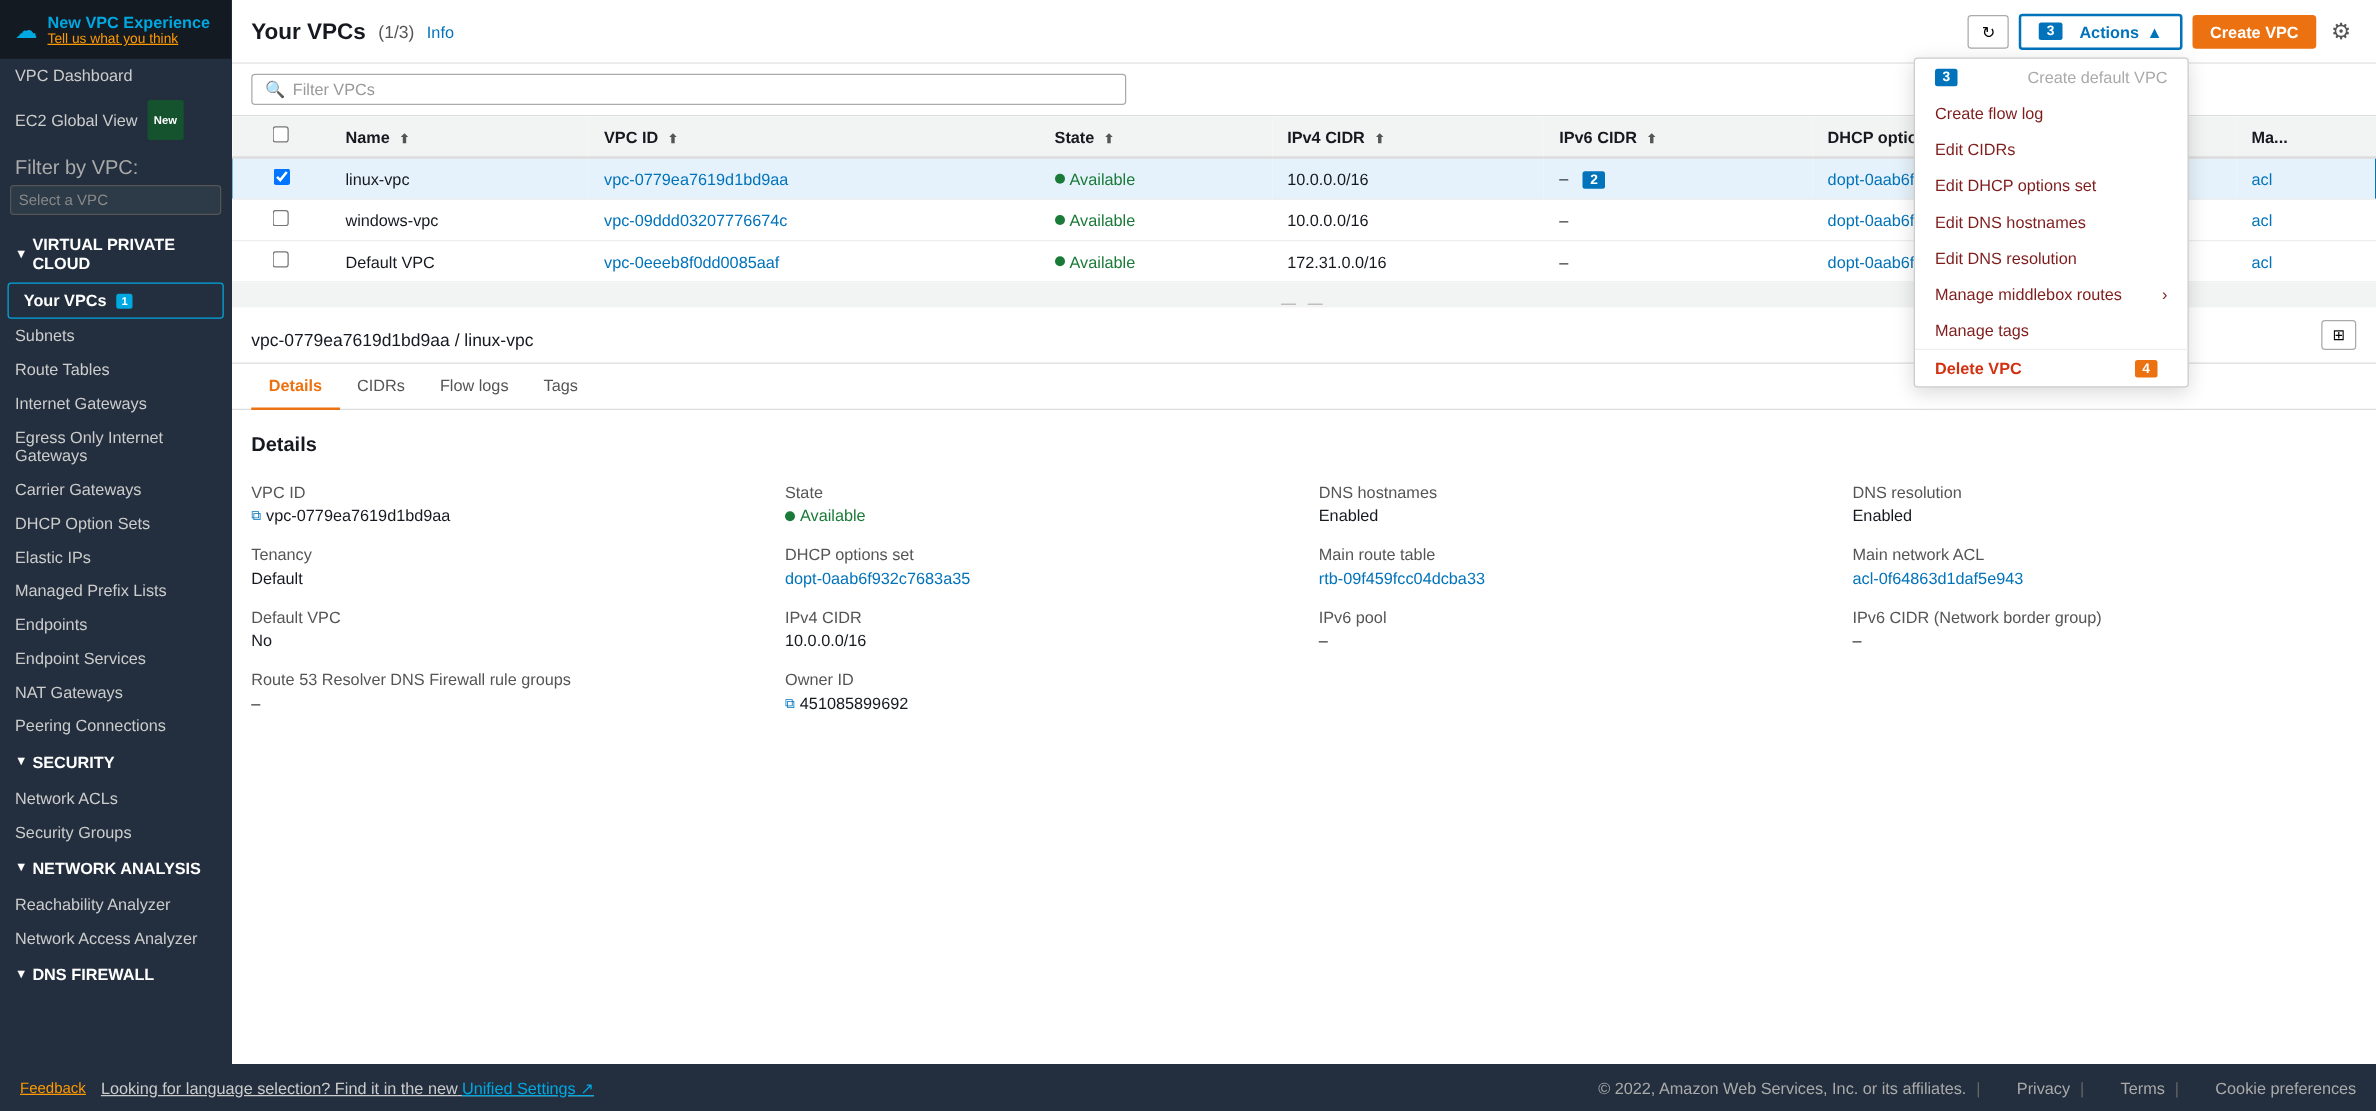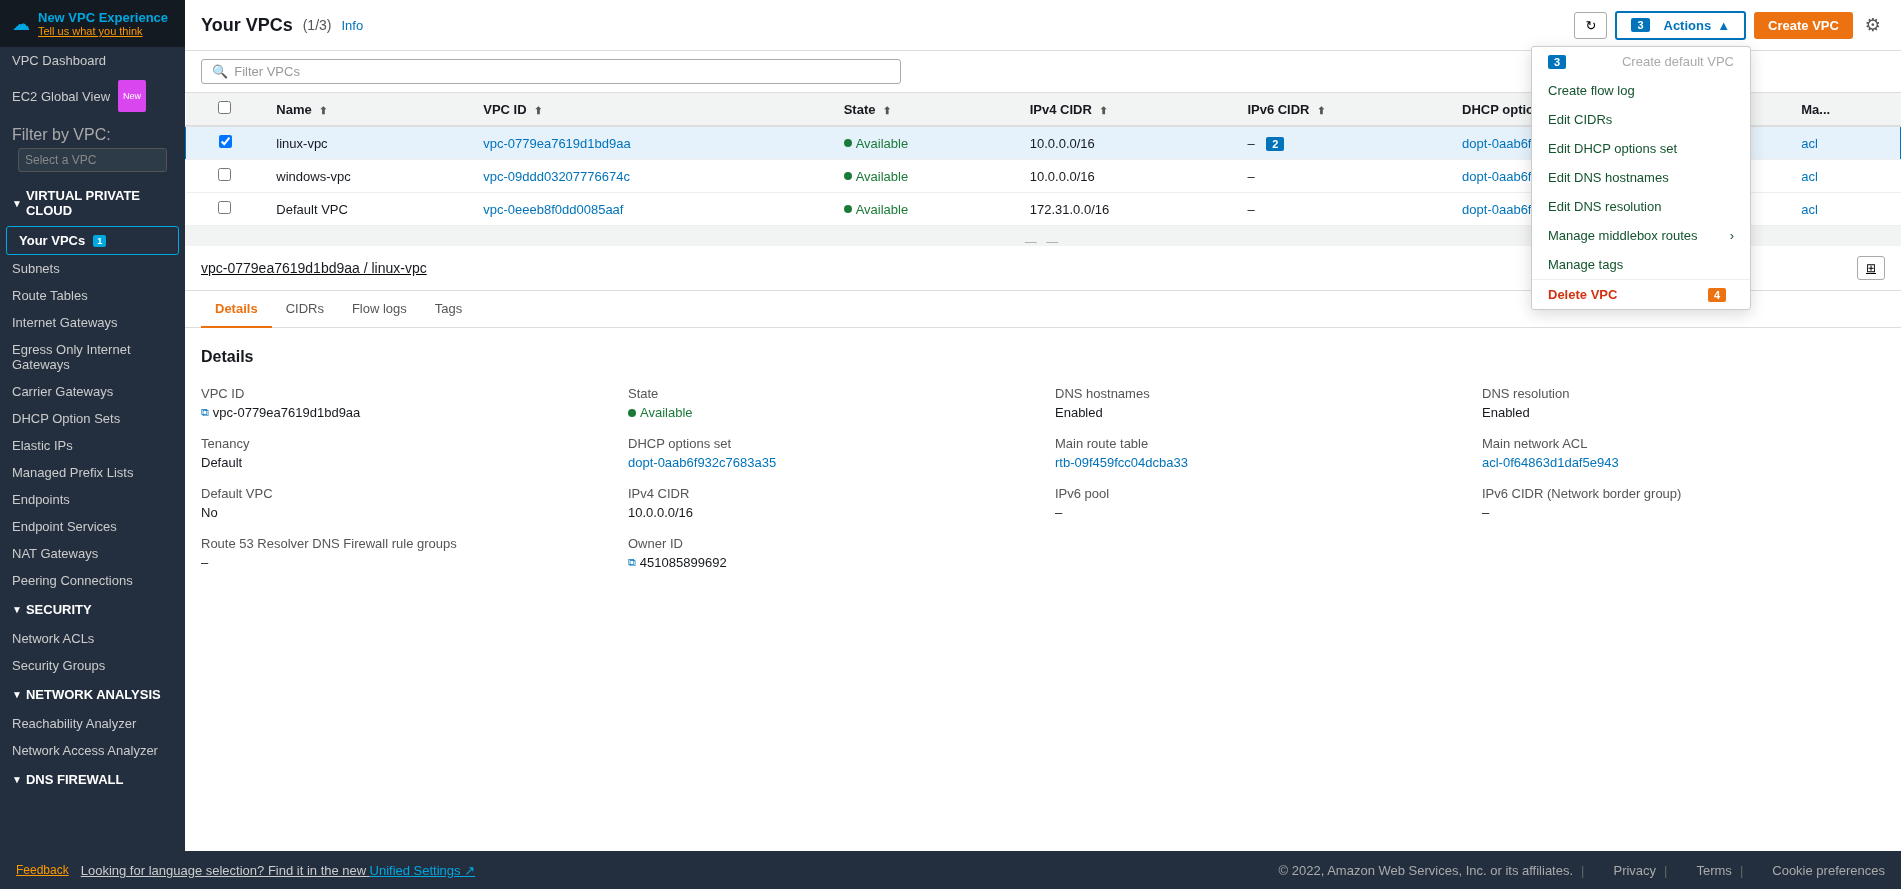--- a/index.html
+++ b/index.html
@@ -26,21 +26,21 @@
       background: transparent; color: #fff; font-weight: 600;
       border: 1.5px solid #00a8e1; border-radius: 3px; margin: 0 6px;
     }
     .sidebar-item.active .badge1 {
       background: #00a8e1; color: #fff; font-size: 9px; font-weight: 700;
       padding: 1px 4px; border-radius: 2px; margin-left: 4px;
     }
     .sidebar-section-collapse { display: flex; align-items: center; gap: 4px; padding: 8px 12px; cursor: pointer; color: #fff; font-size: 12px; font-weight: 700; }
     .sidebar-section-collapse .arrow { font-size: 10px; }
     .filter-label { padding: 8px 12px 4px; color: #aaa; font-size: 16px; }
-    .filter-input-wrap { padding: 0 18px 8px; }
+    .filter-input-wrap { padding: 0 8px 8px; }
     .filter-input-wrap input { width: 100%; background: #2d3a47; border: 1px solid #555; border-radius: 3px; color: #ccc; padding: 4px 6px; font-size: 12px; }
     .filter-input-wrap input::placeholder { color: #888; }
 
     
     .main-content {
       margin-left: 185px; flex: 1; display: flex; flex-direction: column; overflow: hidden;
       background: #f2f3f3;
     }
 
     
@@ -92,21 +92,21 @@
     .checkbox-header, .checkbox-cell { text-align: center; }
     input[type="checkbox"] { cursor: pointer; }
 
     
     .resize-handle { background: #f2f3f3; height: 8px; display: flex; align-items: center; justify-content: center; cursor: row-resize; }
     .resize-dots { color: #aaa; font-size: 12px; letter-spacing: 3px; }
 
     
     .detail-panel { background: #fff; flex: 1; overflow-y: auto; }
     .detail-header {
-      padding: 10px 16px; border-bottom: 1px solid #ddd; display: flex; align-items: center; gap: 6px; text-decoration: underline;
+      padding: 10px 16px; border-bottom: 1px solid #ddd; display: flex; align-items: flex-end; gap: 6px;
     }
     .detail-vpc-path { font-size: 14px; color: #16191f; font-weight: 500; }
     .detail-tabs { display: flex; border-bottom: 1px solid #ddd; padding: 0 16px; }
     .detail-tab {
       padding: 10px 14px; cursor: pointer; font-size: 13px; color: #555;
       border-bottom: 2px solid transparent; margin-bottom: -1px;
     }
     .detail-tab.active { color: #ec7211; border-bottom: 2px solid #ec7211; font-weight: 600; }
     .details-section { padding: 20px 16px; }
     .details-section-title { font-size: 16px; font-weight: 700; color: #16191f; margin-bottom: 20px; }
@@ -120,21 +120,21 @@
     .vpc-id-wrap { display: flex; align-items: center; gap: 4px; }
     .copy-icon { font-size: 11px; color: #0073bb; cursor: pointer; }
 
     
     .dropdown-menu {
       position: fixed; right: 150px; top: 46px;
       background: #fff; border: 1px solid #ccc; border-radius: 3px;
       box-shadow: 0 4px 16px rgba(0,0,0,0.15); z-index: 100; min-width: 220px;
     }
     .dropdown-menu-item {
-      padding: 7px 16px; cursor: pointer; color: #14532d; font-size: 13px;
+      padding: 7px 16px; cursor: pointer; color: #7f1d1d; font-size: 13px;
       display: flex; align-items: center; justify-content: space-between;
     }
     .dropdown-menu-item.disabled { color: #aaa; cursor: default; }
     .dropdown-menu-divider { border-top: 1px solid #eee; }
     .dropdown-menu-item.delete { color: #d13212; font-weight: 600; }
     .step-badge {
       display: inline-block; background: #0073bb; color: #fff; font-size: 11px; font-weight: 700;
       padding: 1px 6px; border-radius: 2px; margin-right: 8px;
     }
     .step-badge-orange { background: #ec7211; }
@@ -166,21 +166,21 @@
 <div class="sidebar">
   <div class="sidebar-header">
     <span class="toggle-icon">☁</span>
     <div class="sidebar-header-text">
       <div class="sidebar-header-title">New VPC Experience</div>
       <div class="sidebar-header-sub">Tell us what you think</div>
     </div>
   </div>
 
   <div class="sidebar-item">VPC Dashboard</div>
-  <div class="sidebar-item">EC2 Global View <span style="background:#d946ef;color:#fff;font-size:9px;padding:11px 5px;border-radius:2px;margin-left:4px;">New</span></div>
+  <div class="sidebar-item">EC2 Global View <span style="background:#14532d;color:#fff;font-size:9px;padding:11px 5px;border-radius:2px;margin-left:4px;font-weight:bold;">New</span></div>
 
   <div class="filter-label">Filter by VPC:</div>
   <div class="filter-input-wrap">
     <input type="text" placeholder="Select a VPC" style="">
   </div>
 
   <div class="sidebar-section-collapse">
     <span class="arrow">▼</span>
     <span>VIRTUAL PRIVATE CLOUD</span>
   </div>

